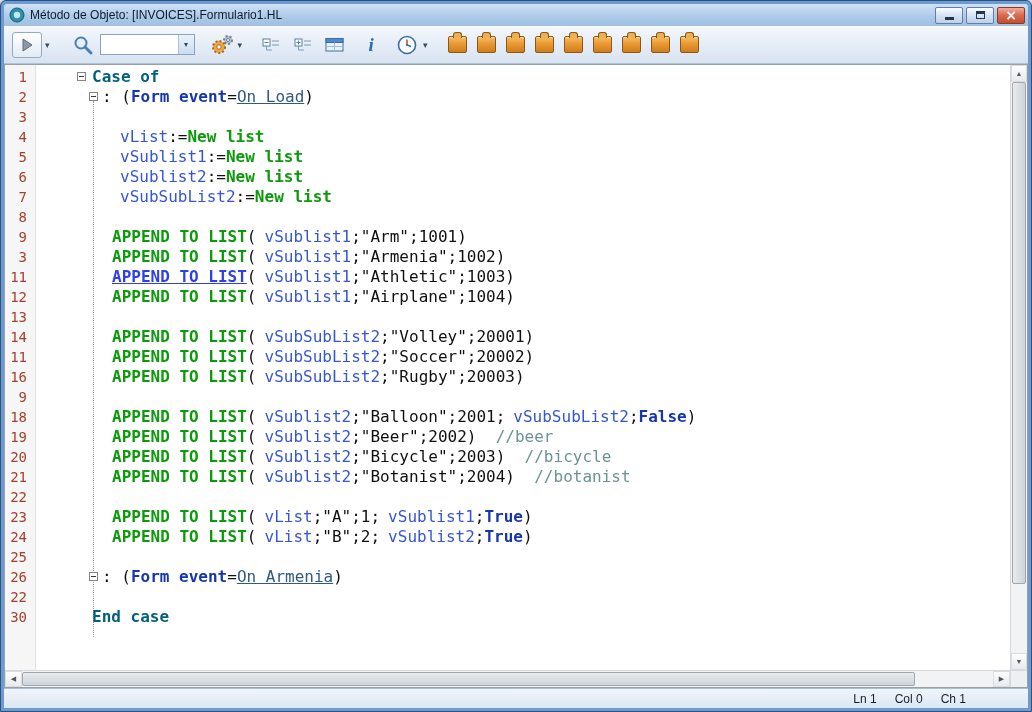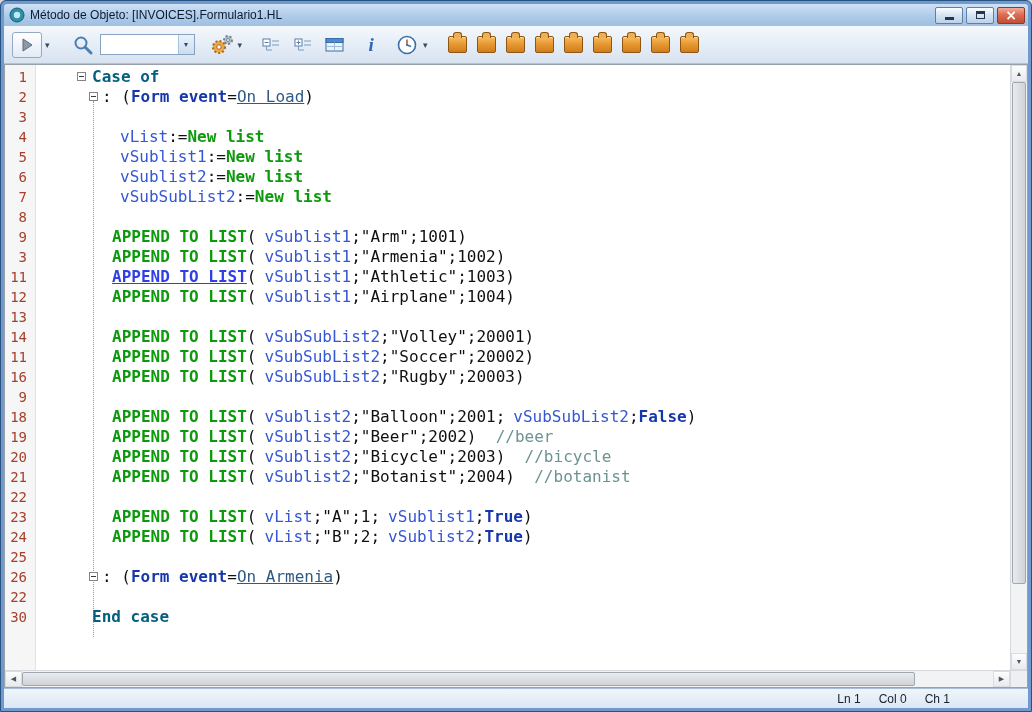--- a/index.html
+++ b/index.html
@@ -69,21 +69,21 @@
   .vthumb{position:absolute;left:1px;right:1px;top:0;height:88%;
           background:linear-gradient(90deg,#E9EBEE,#CFD3D8);border:1px solid #9FA8B0;border-radius:2px;}
   .hrow{flex:0 0 17px;display:flex;border-top:1px solid #D5D8DC;}
   .hscroll{flex:1;display:flex;background:#F2F3F5;}
   .htrack{flex:1;position:relative;}
   .hthumb{position:absolute;top:1px;bottom:1px;left:0;width:92%;
           background:linear-gradient(#E9EBEE,#CFD3D8);border:1px solid #9FA8B0;border-radius:2px;}
   .corner{flex:0 0 17px;background:#EDEFF2;border-left:1px solid #D5D8DC;}
   
   .status{flex:0 0 20px;display:flex;align-items:center;justify-content:flex-end;gap:18px;
-          padding-right:78px;background:linear-gradient(#F0F5FB,#DCE7F4);
+          padding-right:62px;background:linear-gradient(#F0F5FB,#DCE7F4);
           border-top:1px solid #A8BED8;font-size:12px;color:#14202E;}
 </style>
 </head>
 <body>
 
 <div class="frame">
 
   <div class="titlebar">
     <svg width="16" height="16" viewBox="0 0 16 16">
       <circle cx="8" cy="8" r="7" fill="#2E8FA8" stroke="#135F74"></circle>

